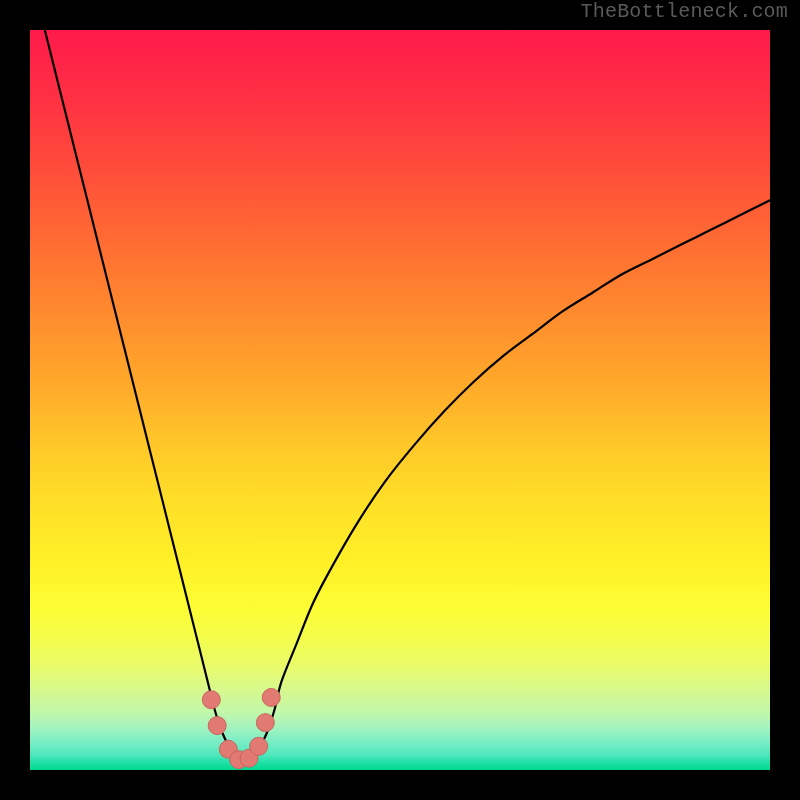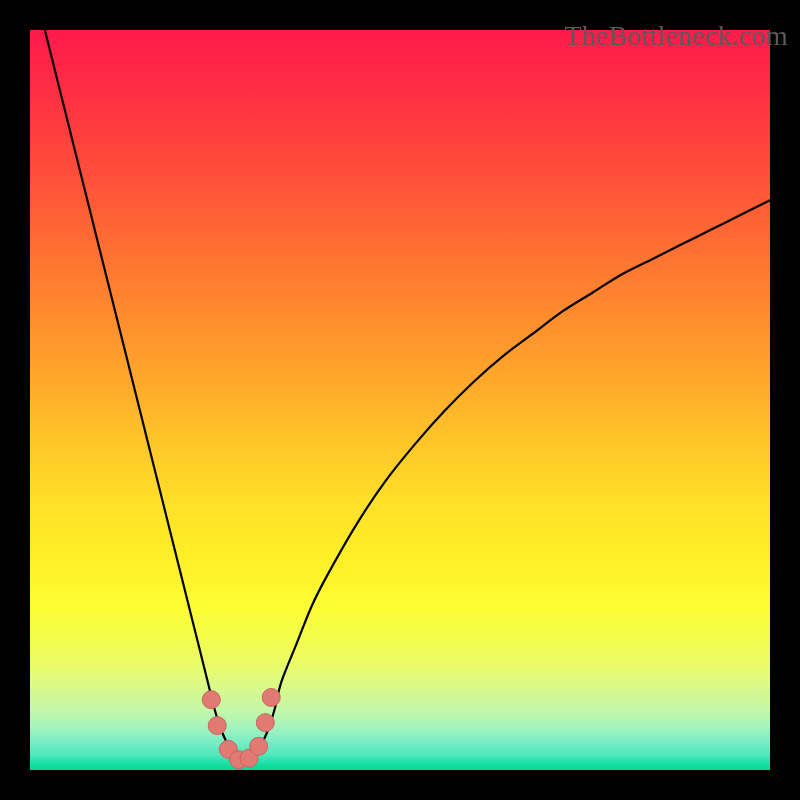--- a/index.html
+++ b/index.html
@@ -41,24 +41,24 @@
   .plot-svg {
     position: absolute;
     left: 0;
     top: 0;
     width: 740px;
     height: 740px;
     display: block;
   }
   .watermark {
     position: absolute;
-    top: 20px;
+    top: 0;
     right: 12px;
-    font-family: Liberation Serif, serif;
-    font-size: 28px;
+    font-family: Liberation Mono, monospace;
+    font-size: 20px;
     color: #5a5a5a;
     letter-spacing: 0.2px;
     user-select: none;
   }
 </style>
 </head>
 <body>
 
 <div class="frame">
   <svg class="plot-svg" viewBox="0 0 740 740" preserveAspectRatio="none">

